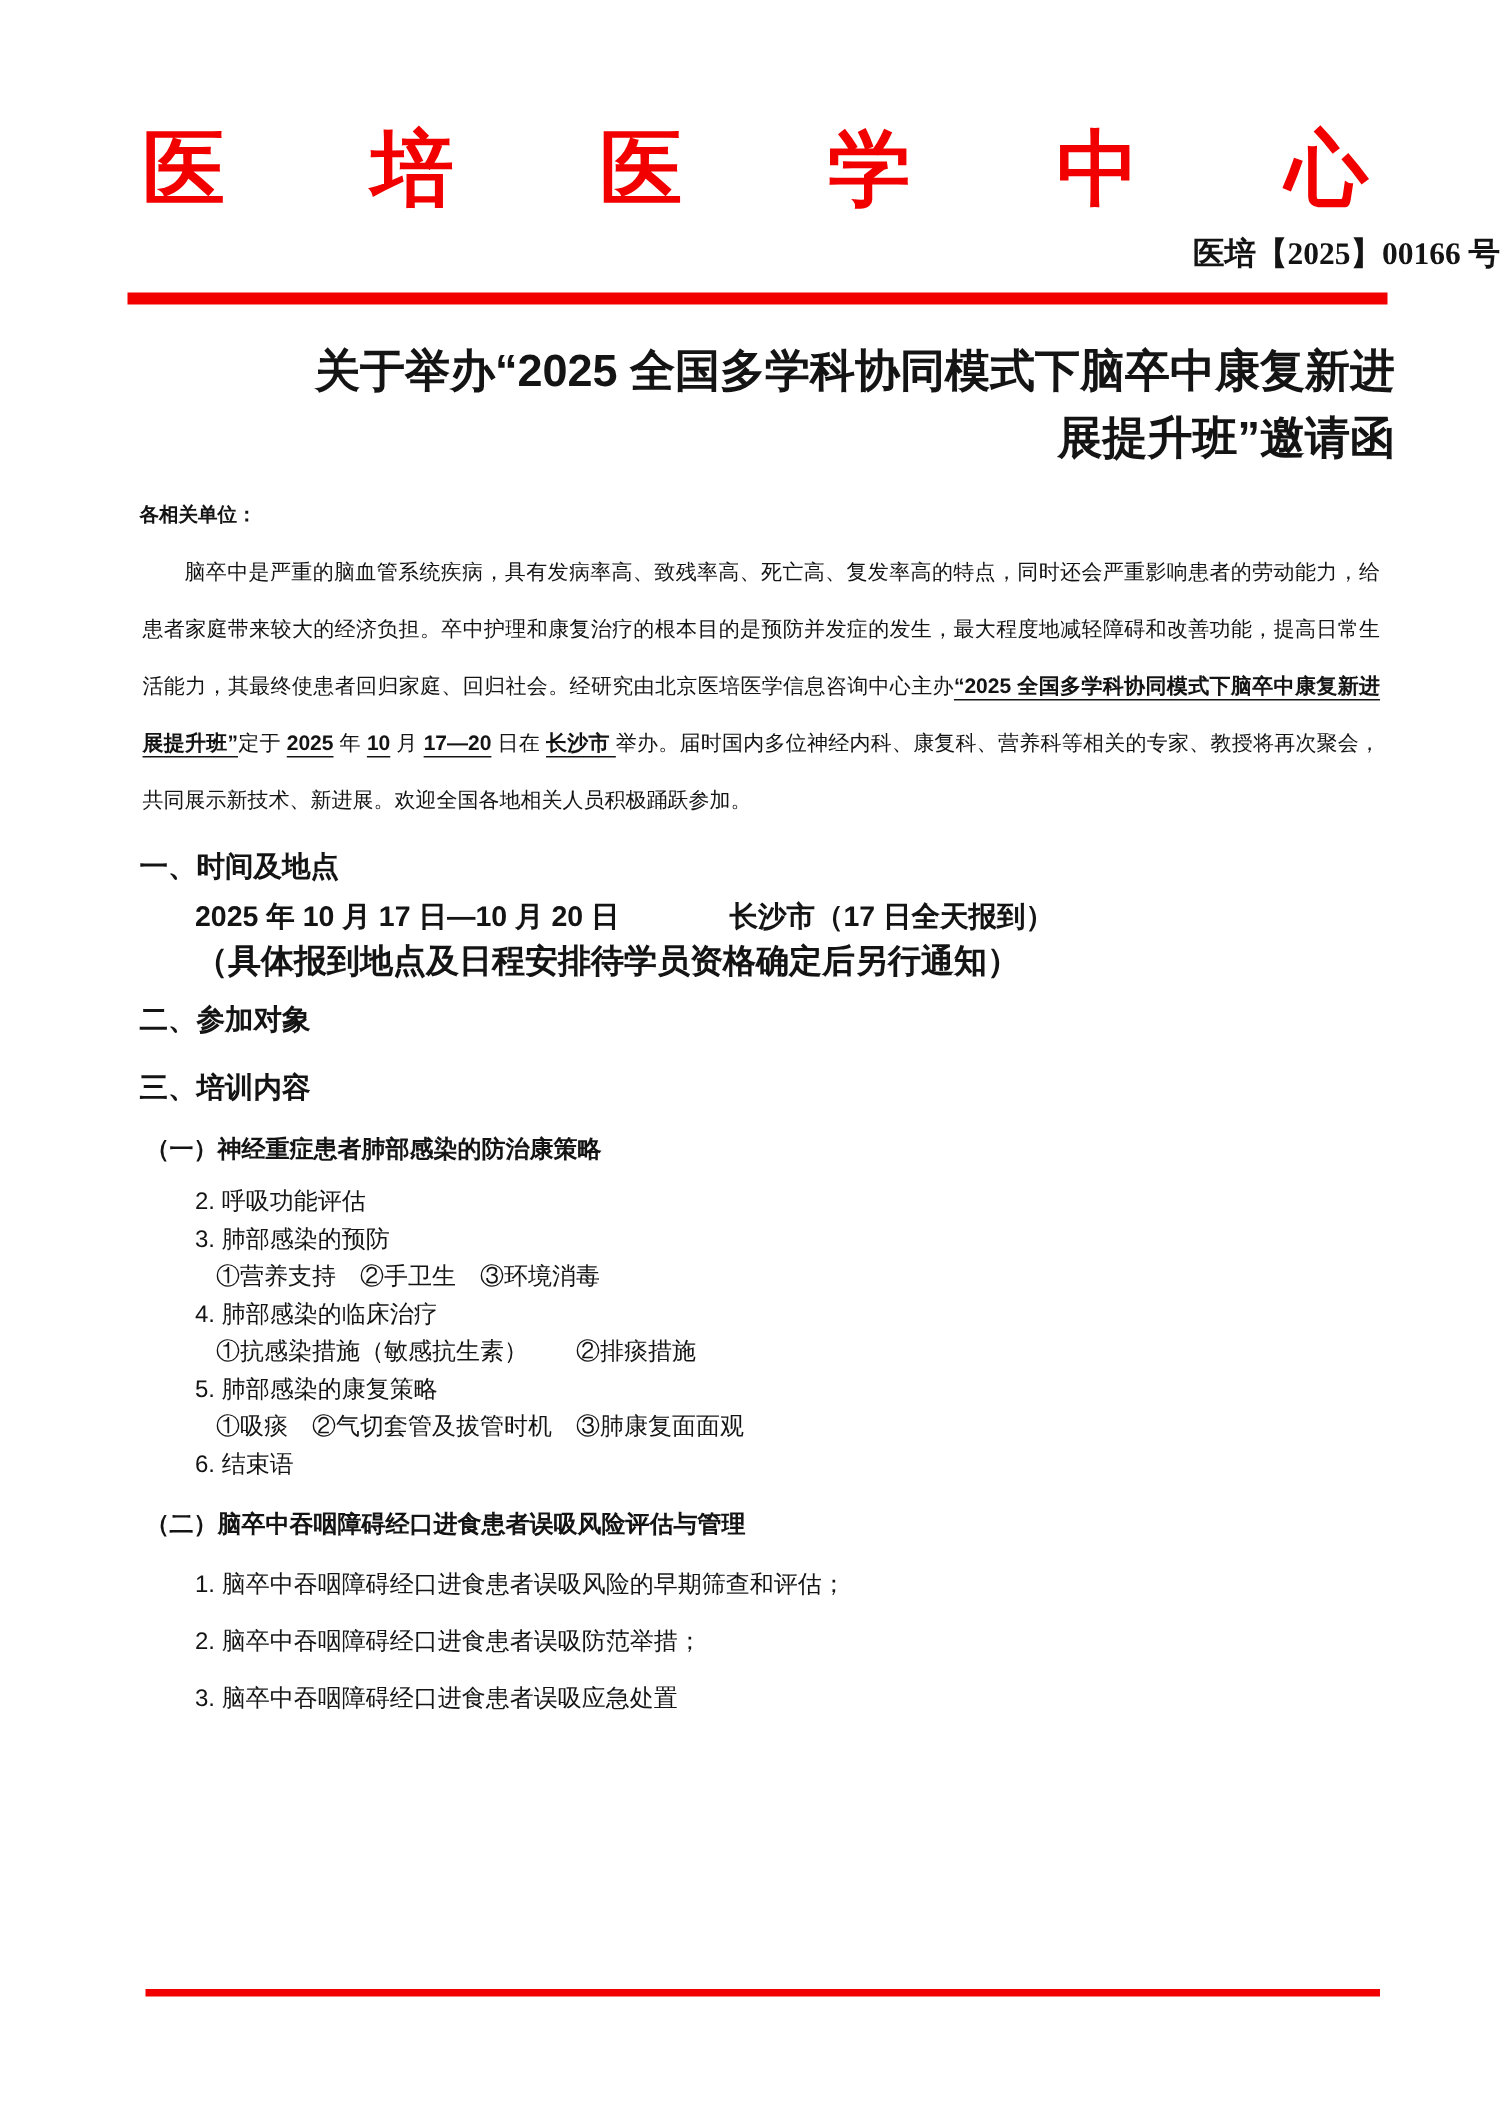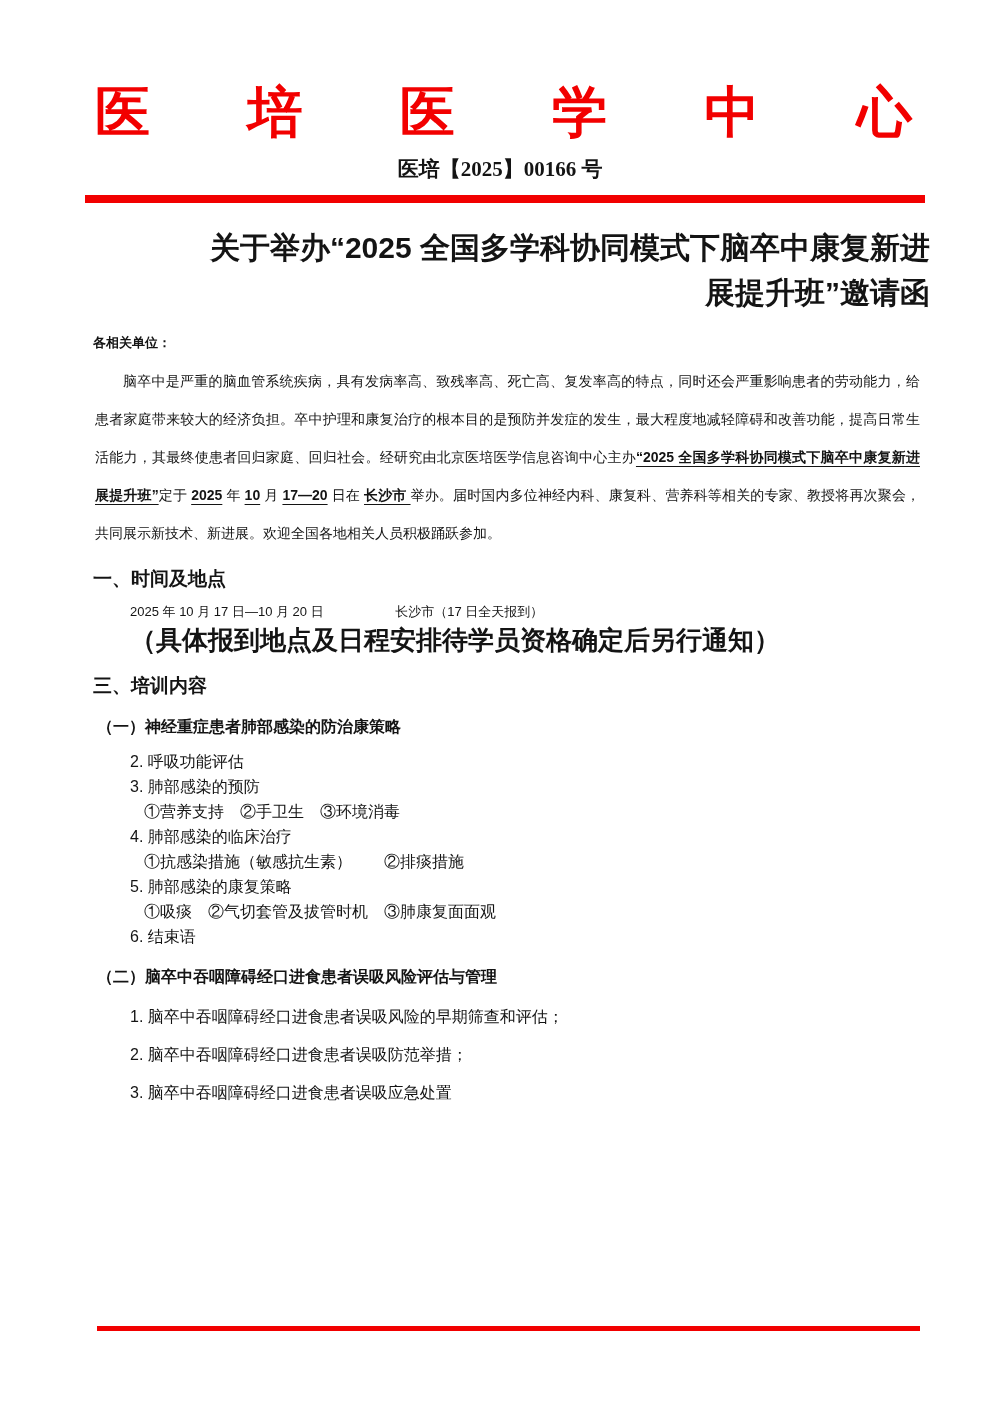--- a/index.html
+++ b/index.html
@@ -21,21 +21,21 @@
     margin: 84px 88px 0 95px;
     color: var(--accent);
     font-family: "Liberation Serif", serif;
     font-weight: 700;
     font-size: 55px;
     line-height: 58px;
     white-space: nowrap;
   }
   .doc-number {
     margin-top: 14px;
-    text-align: center;
+    text-align: right;
     font-family: "Liberation Serif", serif;
     font-weight: 700;
     font-size: 21px;
     line-height: 27px;
   }
   .rule { background: var(--accent); }
   .rule-top {
     margin: 12px 0 0 85px;
     width: 840px;
     height: 8px;
@@ -66,29 +66,29 @@
   .rich .u { text-decoration: underline; text-underline-offset: 4px; }
   .sec-heading {
     margin: 13px 0 0 93px;
     font-weight: 700;
     font-size: 19px;
     line-height: 27px;
   }
   .sec-heading.training-gap { margin-top: 18px; }
   .sec1-line1 {
     margin: 6px 0 0 130px;
-    font-weight: 400;
-    font-size: 13px;
+    font-weight: 700;
+    font-size: 19px;
     line-height: 27px;
   }
   .sec1-line1 .place { margin-left: 68px; }
   .sec1-line2 {
     margin: 2px 0 0 130px;
     font-weight: 700;
-    font-size: 26px;
+    font-size: 22px;
     line-height: 27px;
   }
   .audience {
     margin: 13px 0 0 130px;
     font-size: 19px;
     line-height: 27px;
   }
   .topic-heading {
     margin: 14px 0 0 97px;
     font-weight: 700;
@@ -137,20 +137,21 @@
 
   <p class="intro rich"><span>脑卒中是严重的脑血管系统疾病，具有发病率高、致残率高、死亡高、复发率高的特点，同时还会严重影响患者的劳动能力，给患者家庭带来较大的经济负担。卒中护理和康复治疗的根本目的是预防并发症的发生，最大程度地减轻障碍和改善功能，提高日常生活能力，其最终使患者回归家庭、回归社会。经研究由北京医培医学信息咨询中心主办</span><span class="b u">“2025 全国多学科协同模式下脑卒中康复新进展提升班”</span><span>定于 </span><span class="b u">2025</span><span> 年 </span><span class="b u">10</span><span> 月 </span><span class="b u">17—20</span><span> 日在 </span><span class="b u"> 长沙市 </span><span> 举办。届时国内多位神经内科、康复科、营养科等相关的专家、教授将再次聚会，共同展示新技术、新进展。欢迎全国各地相关人员积极踊跃参加。</span></p>
 
   <div class="sec-heading">一、时间及地点</div>
   <div class="sec1-line1">
     <span>2025 年 10 月 17 日—10 月 20 日</span>
     <span class="place">长沙市（17 日全天报到）</span>
   </div>
   <div class="sec1-line2">（具体报到地点及日程安排待学员资格确定后另行通知）</div>
 
+  <div class="sec-heading">二、参加对象</div>
 
   <div class="sec-heading training-gap">三、培训内容</div>
 
   <div class="topic-heading">（一）神经重症患者肺部感染的防治康策略</div>
   <div class="topic-items">
     <div class="item">2. 呼吸功能评估</div>
     <div class="item">3. 肺部感染的预防</div>
     <div class="item sub">①营养支持　②手卫生　③环境消毒</div>
     <div class="item">4. 肺部感染的临床治疗</div>
     <div class="item sub">①抗感染措施（敏感抗生素）　　②排痰措施</div>

